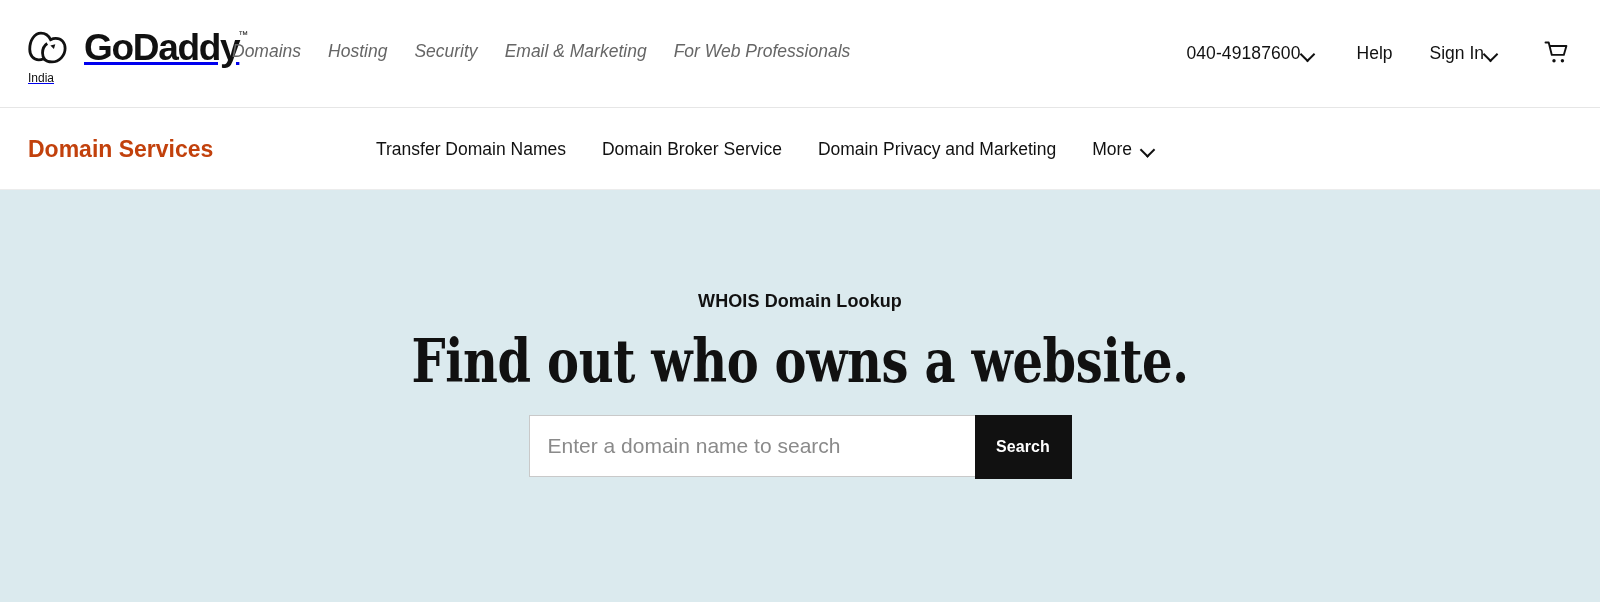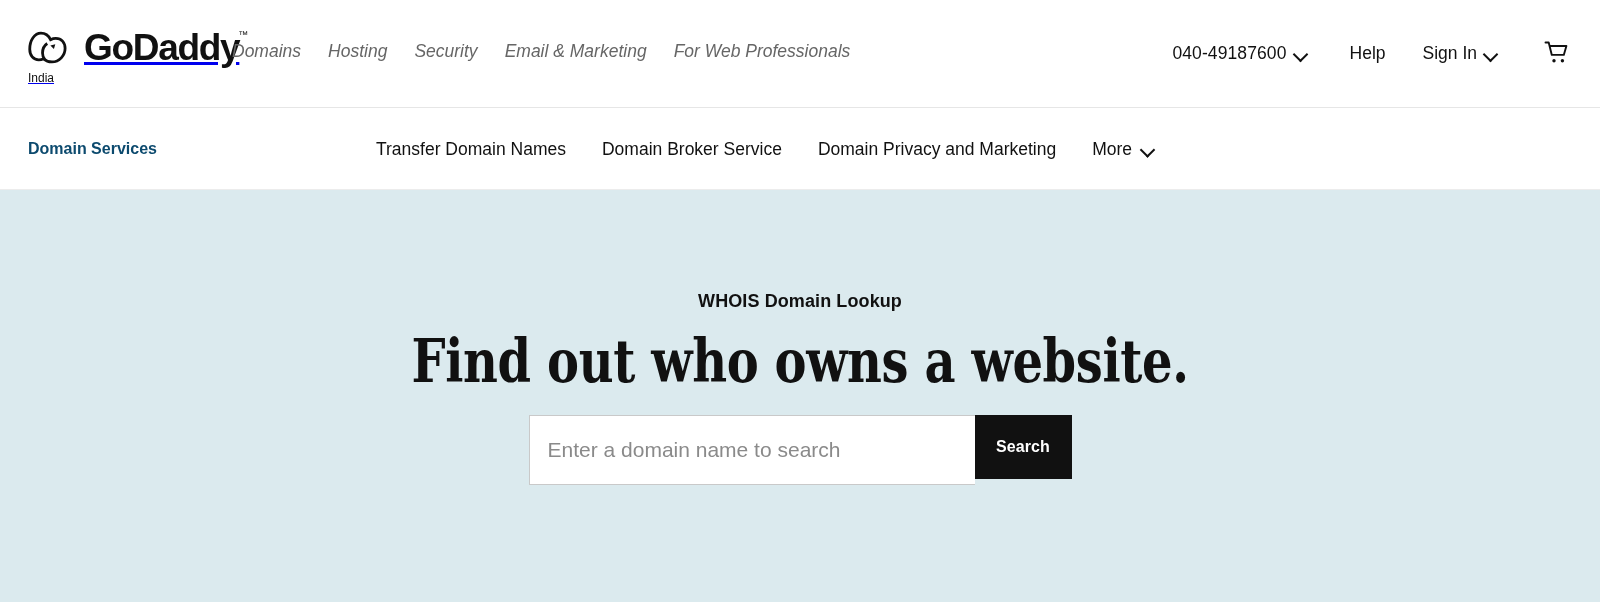--- a/index.html
+++ b/index.html
@@ -90,21 +90,20 @@
     right: 30px;
     top: 40px;
     display: flex;
     align-items: center;
     gap: 0;
     white-space: nowrap;
   }
   .hr-item {
     display: flex;
     align-items: center;
-    gap: 7px;
     font-size: 17.5px;
     color: #111111;
     text-decoration: none;
     line-height: 1.2;
   }
   .hr-phone { margin-right: 42px; letter-spacing: 0.1px; }
   .hr-help  { margin-right: 37px; }
   .hr-signin { margin-right: 46px; }
 
   .chev {
@@ -137,23 +136,23 @@
     position: relative;
     height: 82px;
     background: #ffffff;
     border-bottom: 1px solid #ececec;
   }
   .sub-title {
     position: absolute;
     left: 28px;
     top: 50%;
     transform: translateY(-50%);
-    font-size: 16px;
-    font-weight: bold;
-    color: #0c4a6e;
+    font-size: 23px;
+    font-weight: bold;
+    color: #c2410c;
     white-space: nowrap;
   }
   .sub-nav {
     position: absolute;
     left: 376px;
     top: 50%;
     transform: translateY(-50%);
     display: flex;
     align-items: center;
     gap: 36px;
@@ -205,21 +204,21 @@
 
   .search-wrap {
     margin: 22px auto 0 auto;
     width: 543px;
     height: 62px;
     display: flex;
     align-items: stretch;
   }
   .search-input {
     flex: 1 1 auto;
-    height: 70px;
+    height: 62px;
     border: 1px solid #c9c9c9;
     border-right: none;
     background: #ffffff;
     font-family: "Liberation Sans", sans-serif;
     font-size: 21px;
     color: #111111;
     padding: 0 18px;
     outline: none;
     line-height: 60px;
   }

